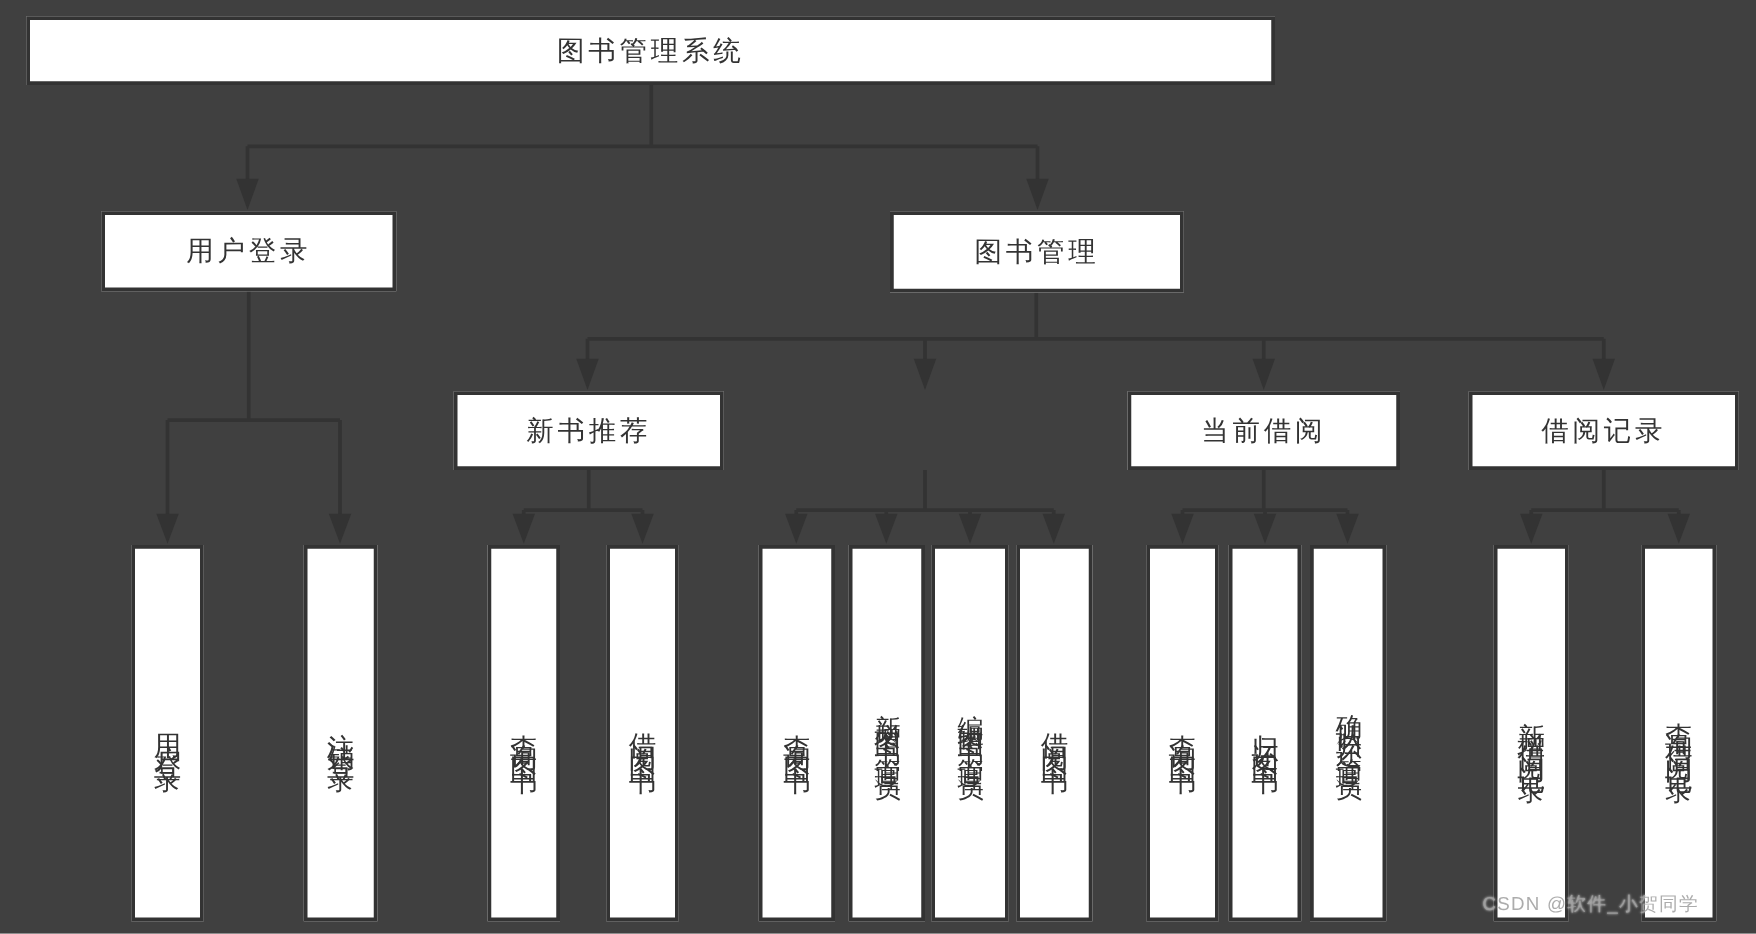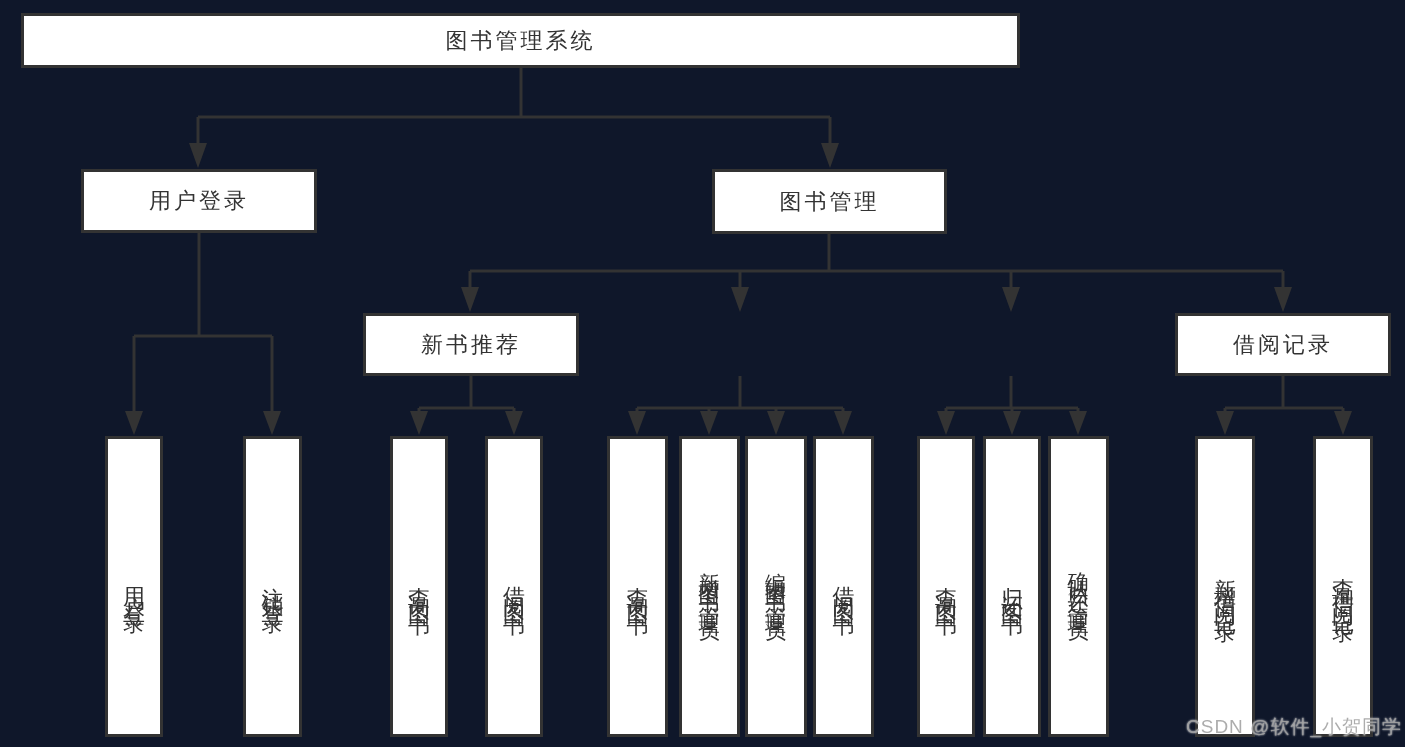--- a/index.html
+++ b/index.html
@@ -1,21 +1,21 @@
 <!DOCTYPE html>
 <html><head>
 <meta charset="utf-8">
 <style>
   html, body { margin: 0; padding: 0; background: #ffffff; }
   body { font-family: "Liberation Sans", "DejaVu Sans", sans-serif; }
   .canvas {
     position: relative;
     width: 1405px;
     height: 747px;
-    background: #0f172a;
+    background: #404040;
     overflow: hidden;
   }
   .connector-svg {
     position: absolute;
     left: 0; top: 0;
     width: 1405px; height: 747px;
     z-index: 1;
   }
   .node {
     position: absolute;
@@ -41,21 +41,21 @@
     white-space: nowrap;
   }
   .vbox.long .vtext {
     font-size: 21px;
     letter-spacing: 7px;
   }
   .watermark {
     position: absolute;
     left: 1186px;
     top: 714px;
-    font-size: 19px;
+    font-size: 15px;
     letter-spacing: 1px;
     color: rgba(158, 158, 158, 0.85);
     text-shadow: 0 0 2px #ffffff;
     white-space: nowrap;
     z-index: 5;
   }
 </style>
 </head>
 <body>
 
@@ -111,20 +111,23 @@
   <div class="node hbox" style="left:81px; top:169px; width:236px; height:64px;">
     <span>用户登录</span>
   </div>
   <div class="node hbox" style="left:363px; top:313px; width:216px; height:63px;">
     <span>新书推荐</span>
   </div>
 
   <div class="node hbox" style="left:712px; top:169px; width:235px; height:65px;">
     <span>图书管理</span>
   </div>
+  <div class="node hbox" style="left:902px; top:313px; width:218px; height:63px;">
+    <span>当前借阅</span>
+  </div>
   <div class="node hbox" style="left:1175px; top:313px; width:216px; height:63px;">
     <span>借阅记录</span>
   </div>
 
   <div class="node vbox" style="left:105px; top:436px; width:58px; height:301px;">
     <span class="vtext">用户登录</span>
   </div>
   <div class="node vbox" style="left:243px; top:436px; width:59px; height:301px;">
     <span class="vtext">注销登录</span>
   </div>

